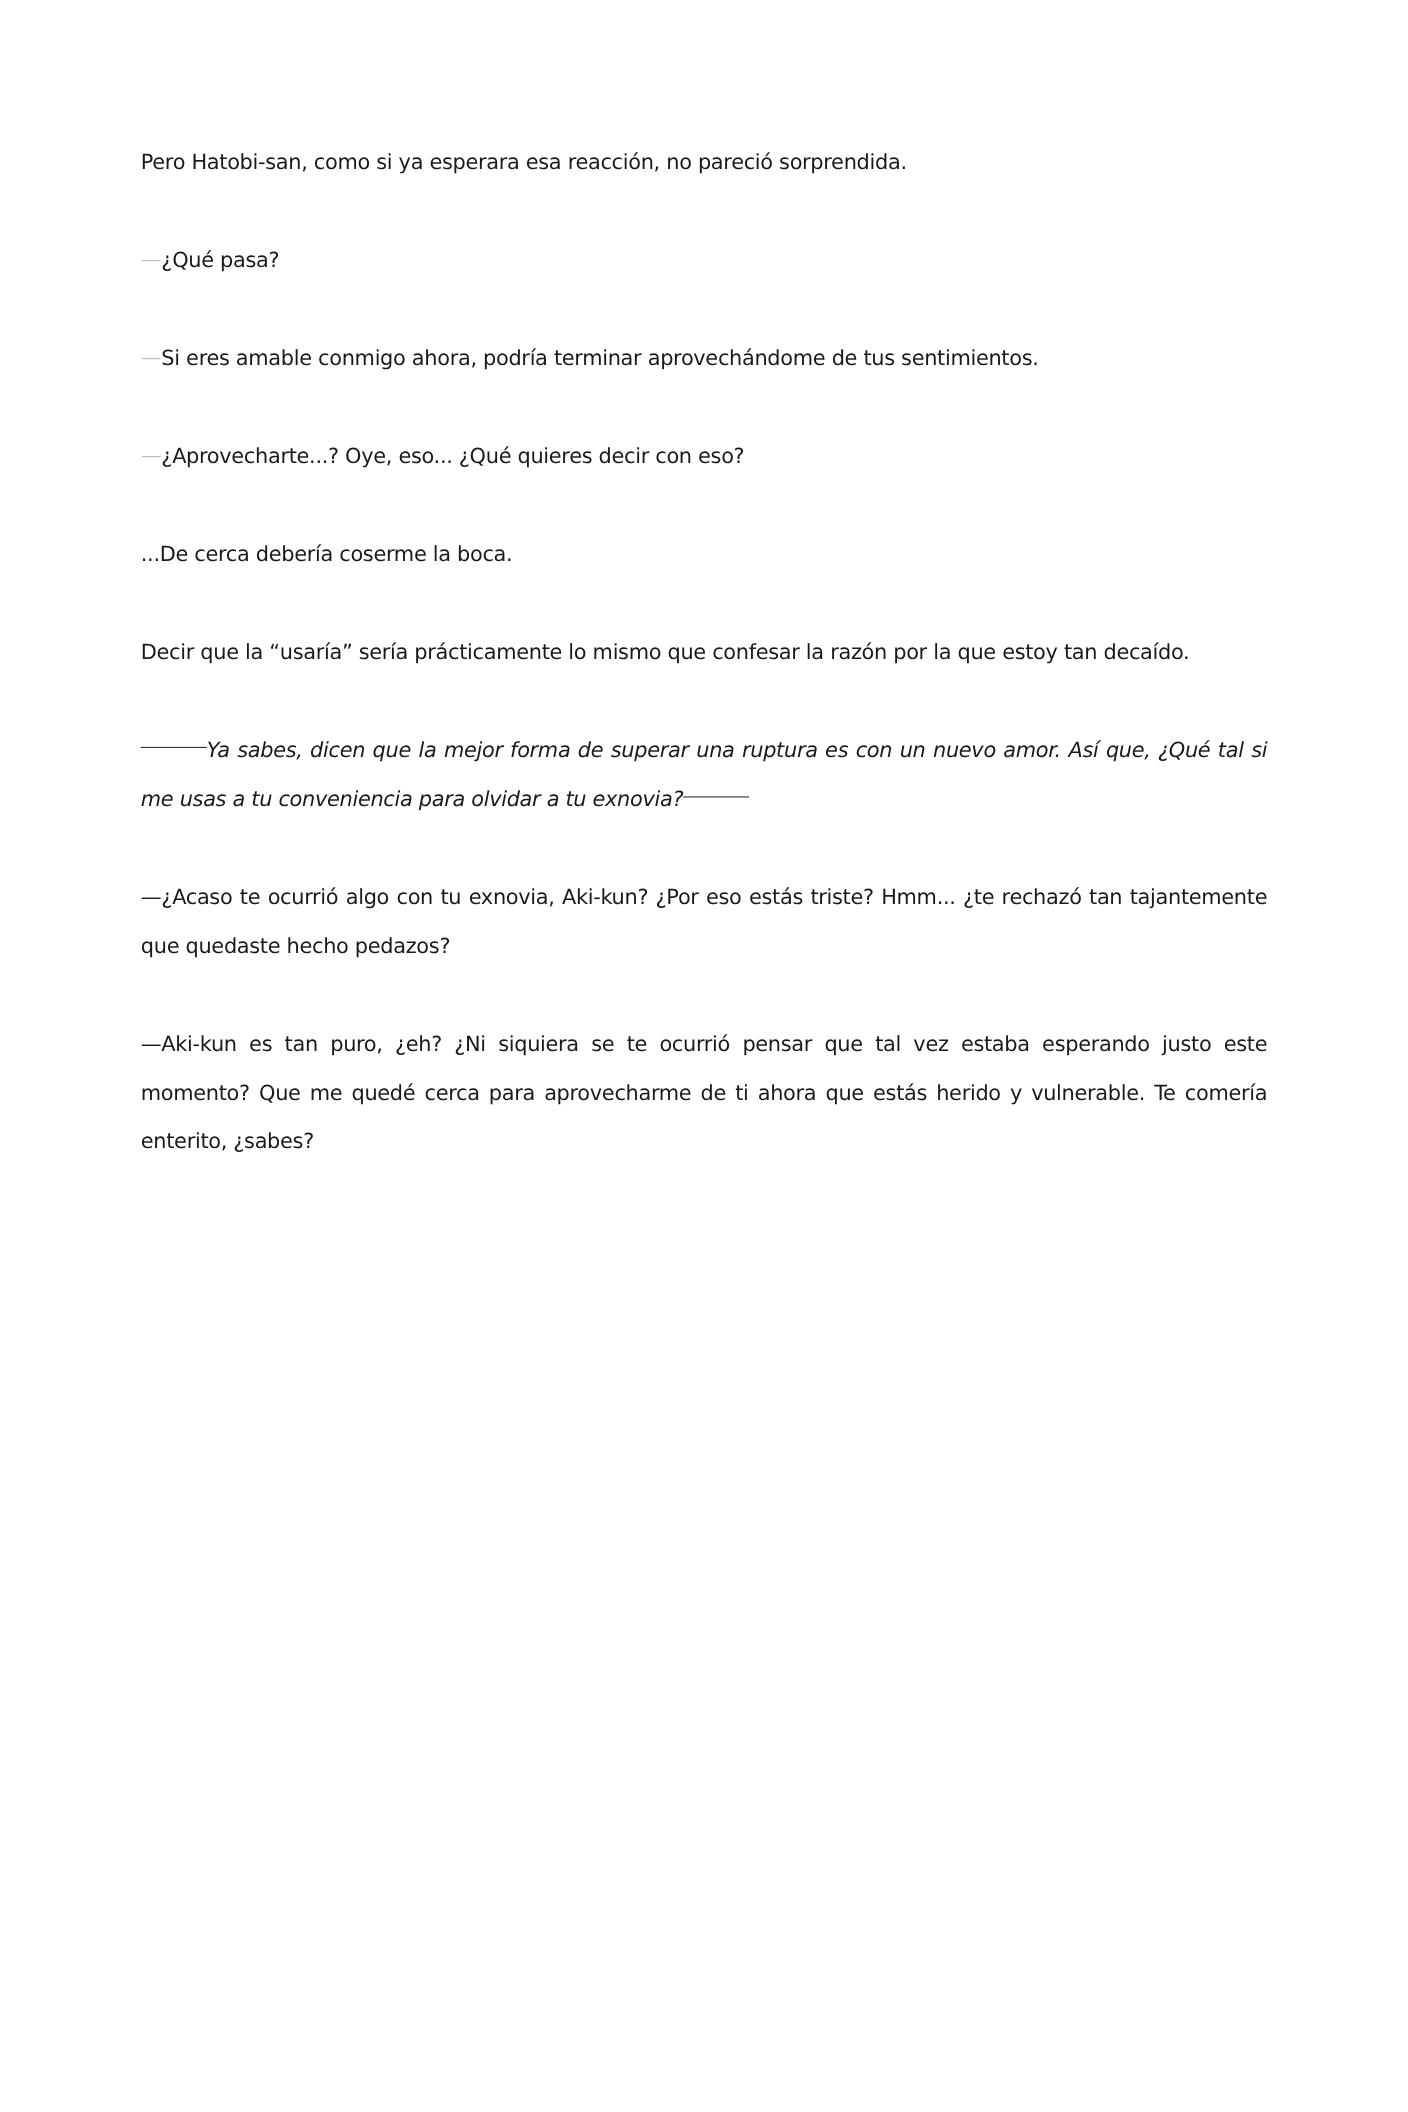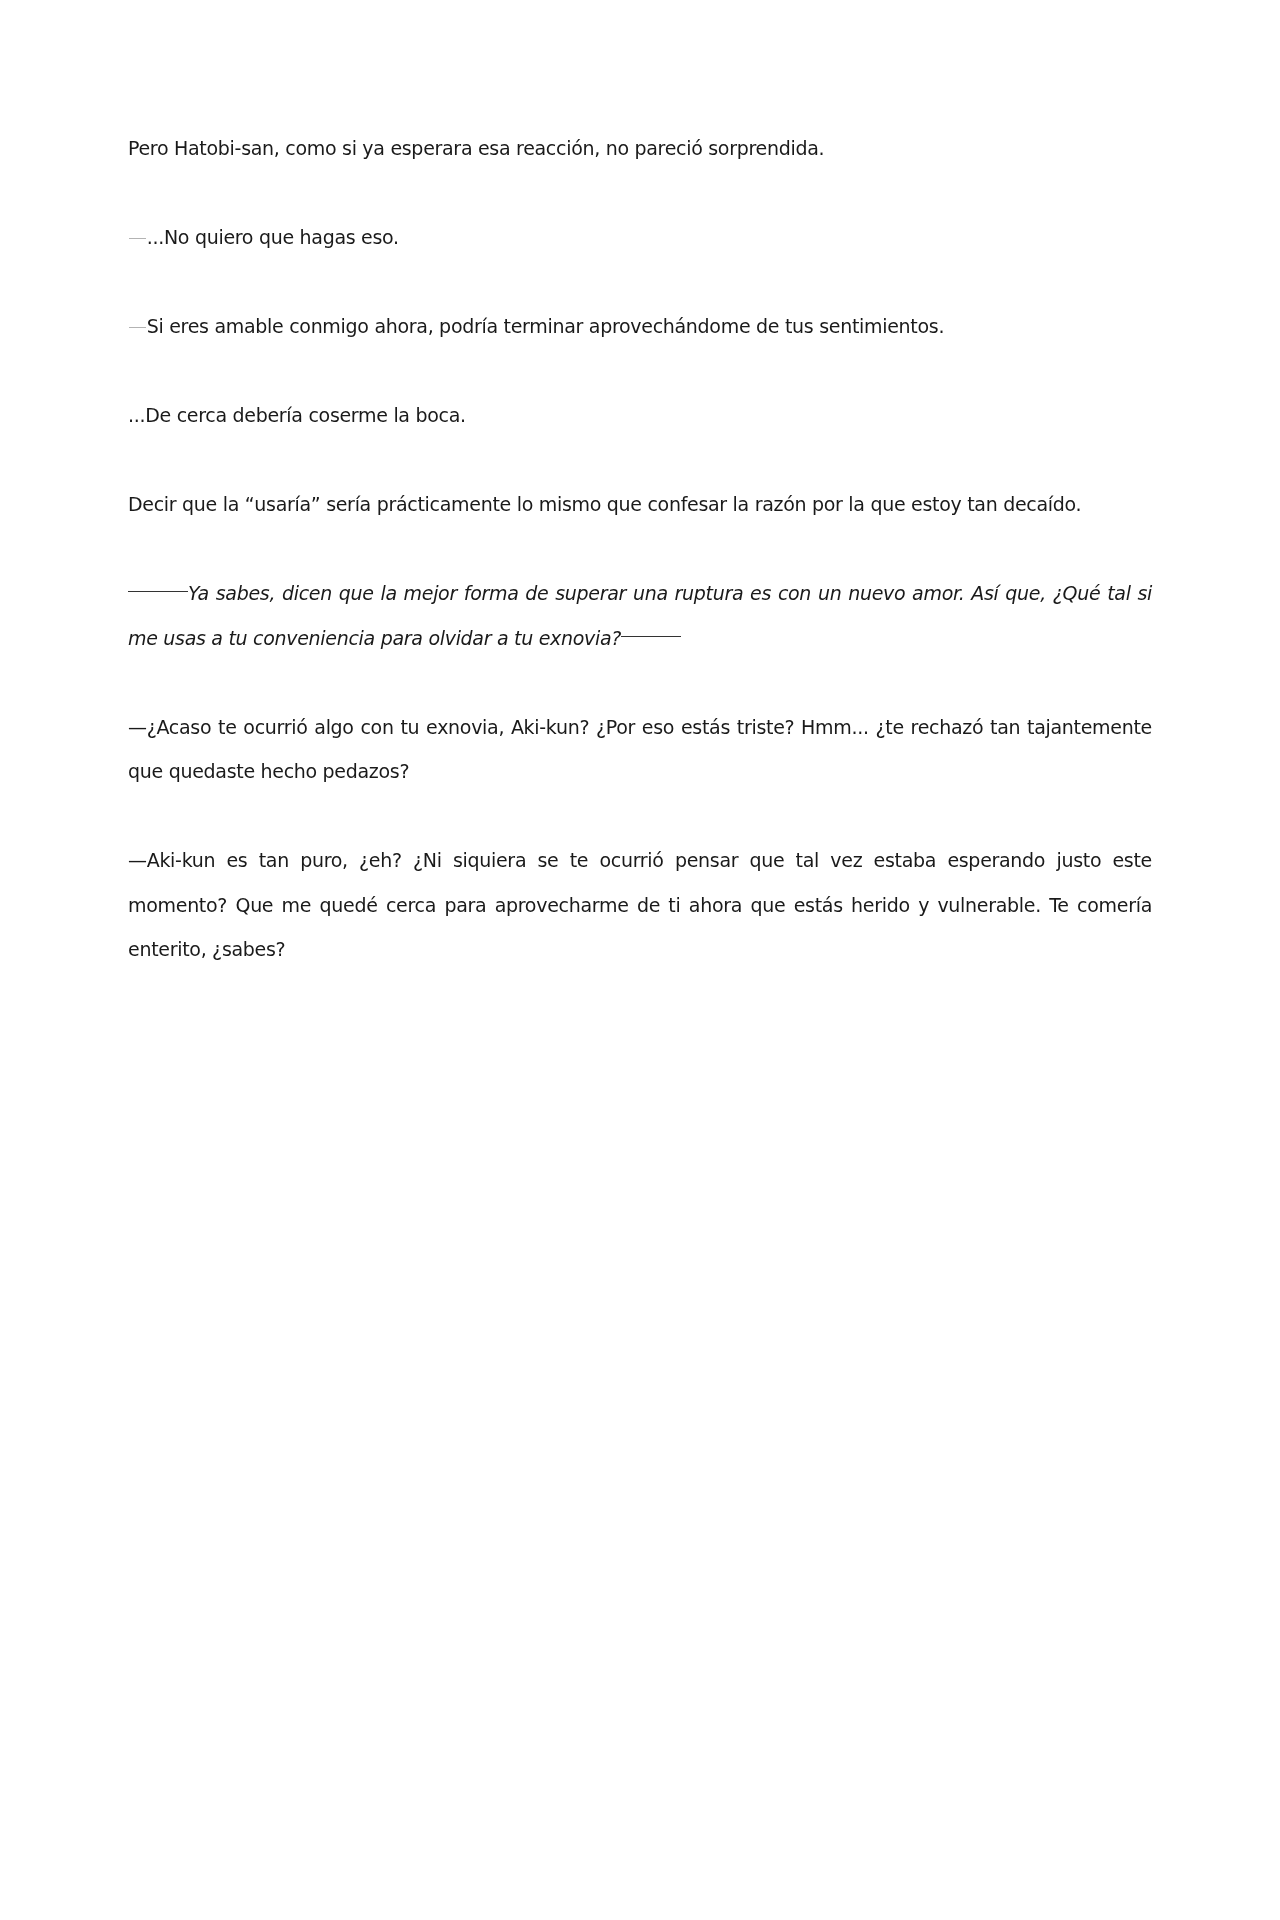--- a/index.html
+++ b/index.html
@@ -20,26 +20,27 @@
   .italic { font-style: italic; margin-top: 28px; }
   .dash-thin { color: #555; font-weight: 300; display: inline-block; transform: scaleY(0.55); }
   .dash-long { display: inline-block; width: 60px; height: 1px; background: #333; vertical-align: middle; margin-top: -6px; }
 </style>
 </head>
 <body>
 
 <div class="page">
   <p class="para"><span>Pero Hatobi-san, como si ya esperara esa reacción, no pareció sorprendida.</span></p>
 
+  <p class="para"><span class="dash-thin">—</span><span>¿Qué pasa?</span></p>
 
-  <p class="para"><span class="dash-thin">—</span><span>...No quiero que hagas eso.</span></p>
 
 
   <p class="para"><span class="dash-thin">—</span><span>Si eres amable conmigo ahora, podría terminar aprovechándome de tus sentimientos.</span></p>
 
+  <p class="para"><span class="dash-thin">—</span><span>¿Aprovecharte...? Oye, eso... ¿Qué quieres decir con eso?</span></p>
 
   <p class="para"><span>...De cerca debería coserme la boca.</span></p>
 
   <p class="para"><span>Decir que la “usaría” sería prácticamente lo mismo que confesar la razón por la que estoy tan decaído.</span></p>
 
   <p class="para italic"><span class="dash-long"></span><span>Ya sabes, dicen que la mejor forma de superar una ruptura es con un nuevo amor. Así que, ¿Qué tal si me usas a tu conveniencia para olvidar a tu exnovia?</span><span class="dash-long"></span></p>
 
 
   <p class="para"><span>—</span><span>¿Acaso te ocurrió algo con tu exnovia, Aki-kun? ¿Por eso estás triste? Hmm... ¿te rechazó tan tajantemente que quedaste hecho pedazos?</span></p>
 

